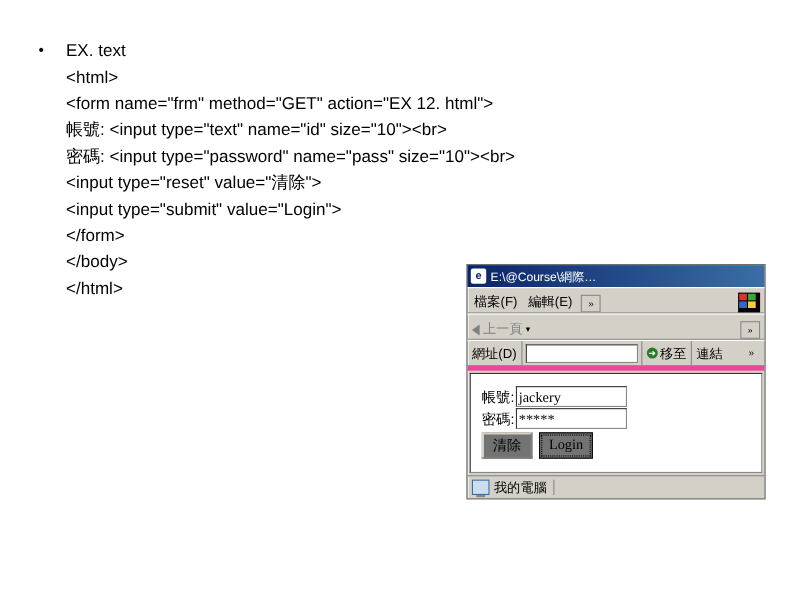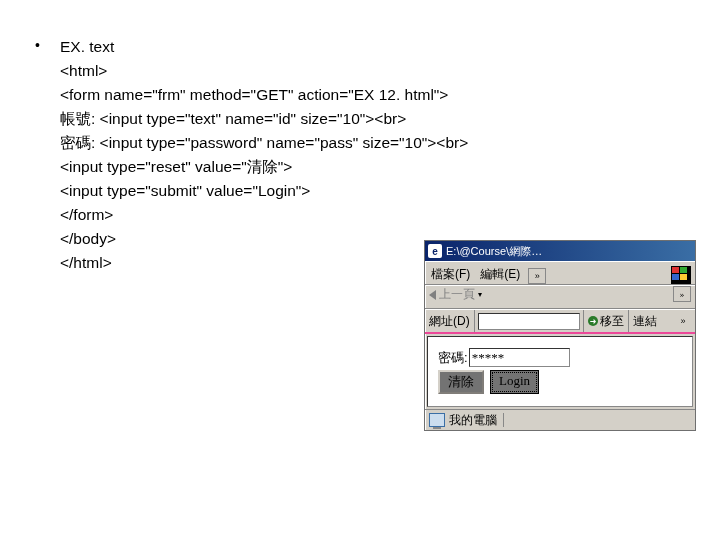--- a/index.html
+++ b/index.html
@@ -86,40 +86,40 @@
   .menu-item { font-size: 12px; padding: 1px 2px; }
   .chev {
     border: 1px solid #888;
     background: #d4d0c8;
     width: 16px; height: 14px;
     display:flex;align-items:center;justify-content:center;
     font-size:9px;
   }
   .navbar {
     display: flex;
-    align-items: flex-start;
+    align-items: flex-end;
     height: 22px;
     border-top: 1px solid #fff;
     border-bottom: 1px solid #888;
     padding: 0 4px;
     gap: 4px;
     font-family: Liberation Serif, serif;
   }
   .nav-back {
     display:flex;align-items:center;gap:3px;
     color:#808080;font-size:12px;
   }
   .arrow-left {
     width:0;height:0;border-top:5px solid transparent;
     border-bottom:5px solid transparent;border-right:7px solid #808080;
   }
   .tiny-down{font-size:8px;color:#000;}
   .addrbar {
     display:flex;align-items:center;height:22px;
-    border-top:1px solid #fff;border-bottom:2px solid #ec4899;text-align:right;
+    border-top:1px solid #fff;border-bottom:5px solid #ec4899;text-align:right;
   }
   .addr-label{
     padding:0 4px;font-size:12px;border-right:1px solid #888;
     display:flex;align-items:center;height:100%;gap:2px;
   }
   .addr-field{
     flex:1;background:#fff;border:1px inset #888;height:15px;margin:0 3px;
   }
   .go-btn{
     display:flex;align-items:center;gap:2px;font-size:12px;
@@ -218,20 +218,24 @@
       <span class="go-arrow">➜</span>
       <span>移至</span>
     </div>
     <div class="links-label">
       <span>連結</span>
       <span class="chev" style="border:none">»</span>
     </div>
   </div>
   <div class="content">
     <div class="frow">
+      <span class="flabel">帳號:</span>
+      <span class="finput">jackery</span>
+    </div>
+    <div class="frow">
       <span class="flabel">密碼:</span>
       <span class="finput">*****</span>
     </div>
     <div class="btnrow">
       <span class="fbtn">清除</span>
       <span class="fbtn focus">Login</span>
     </div>
   </div>
   <div class="statusbar">
     <div class="pc-icon"></div>

